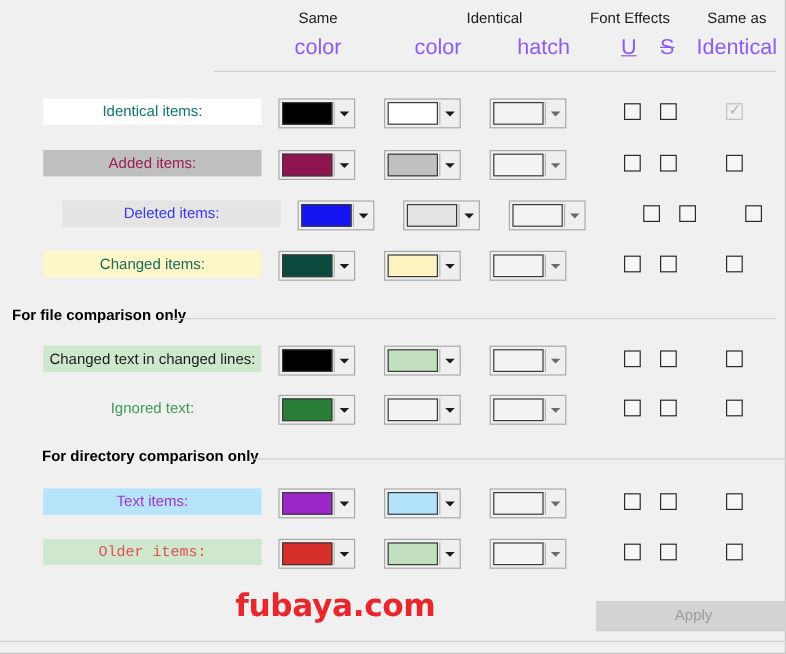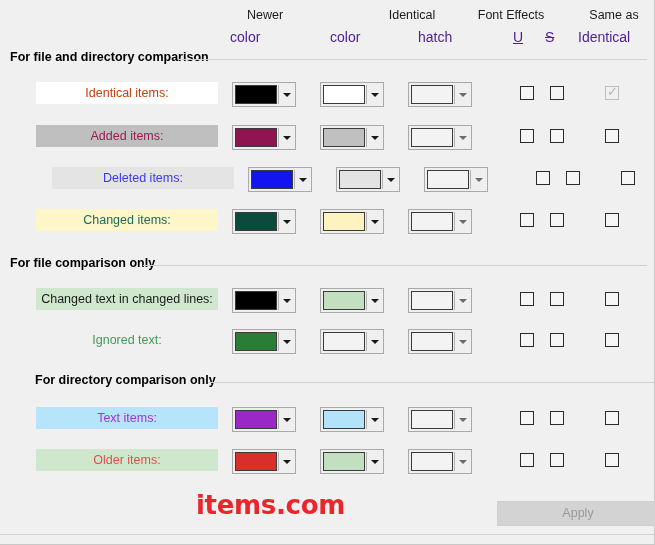--- a/index.html
+++ b/index.html
@@ -35,22 +35,23 @@
   }
   .hdr {
     position: absolute;
     text-align: center;
     font-size: 12.5px;
     color: #1b1b1b;
     white-space: nowrap;
   }
   .hdr-sub {
     position: absolute;
-    font-size: 14px;
-    color: #4c1d95;
+    text-align: center;
+    font-size: 18px;
+    color: #8b5cf6;
     white-space: nowrap;
   }
   .hdr-u { text-decoration: underline; }
   .hdr-s { text-decoration: line-through; }
 
   
   .section {
     position: absolute;
     left: 0;
     width: 655px;
@@ -190,42 +191,41 @@
     text-align: center;
     line-height: 23px;
   }
 </style>
 </head>
 <body>
 
 <div id="root">
 
   <div class="col-headers">
-    <div class="hdr" style="left:230px; top:8px; width:70px;">Newer</div>
+    <div class="hdr" style="left:230px; top:8px; width:70px;">Same</div>
     <div class="hdr-sub" style="left:230px; top:29px; width:70px;">color</div>
 
     <div class="hdr" style="left:350px; top:8px; width:124px;">Identical</div>
     <div class="hdr-sub" style="left:330px; top:29px; width:70px;">color</div>
     <div class="hdr-sub" style="left:418px; top:29px; width:70px;">hatch</div>
 
-    <div class="hdr" style="left:465px; top:8px; width:92px;">Font Effects</div>
+    <div class="hdr" style="left:479px; top:8px; width:92px;">Font Effects</div>
     <div class="hdr-sub hdr-u" style="left:513px; top:29px; width:22px;">U</div>
     <div class="hdr-sub hdr-s" style="left:545px; top:29px; width:22px;">S</div>
 
     <div class="hdr" style="left:578px; top:8px; width:72px;">Same as</div>
     <div class="hdr-sub" style="left:578px; top:29px; width:72px;">Identical</div>
   </div>
 
   <div id="body-host">
       <div class="section" style="top: 50px;">
-        <div class="section-label">For file and directory comparison</div>
         <div class="section-rule" style="left: 178px;"></div>
       </div>
       <div class="row" style="top: 82px;">
-        <div class="sample-label" style="color: #c2410c; background: rgb(255, 255, 255);">Identical items:</div>
+        <div class="sample-label" style="color: #0f766e; background: rgb(255, 255, 255);">Identical items:</div>
         <div class="combo" style="left: 232px;">
           <div class="swatch" style="background: rgb(0, 0, 0);"></div>
           <div class="sep"></div>
           <div class="arrow-zone">
             <div class="arrow"></div>
           </div>
         </div>
         <div class="combo" style="left: 320px;">
           <div class="swatch" style="background: rgb(255, 255, 255);"></div>
           <div class="sep"></div>
@@ -409,21 +409,21 @@
           <div class="swatch" style="background: rgb(243, 243, 243);"></div>
           <div class="sep"></div>
           <div class="arrow-zone">
             <div class="arrow"></div>
           </div>
         </div>
         <div class="cb" style="left: 520px;"></div>
         <div class="cb" style="left: 550px;"></div>
         <div class="cb" style="left: 605px;"></div>
       </div>
-      <div class="row" style="top: 449px;">
+      <div class="row" style="top: 449px; font-family: Liberation Mono, monospace;">
         <div class="sample-label" style="color: rgb(224, 80, 80); background: rgb(207, 232, 205);">Older items:</div>
         <div class="combo" style="left: 232px;">
           <div class="swatch" style="background: rgb(215, 47, 42);"></div>
           <div class="sep"></div>
           <div class="arrow-zone">
             <div class="arrow"></div>
           </div>
         </div>
         <div class="combo" style="left: 320px;">
           <div class="swatch" style="background: rgb(194, 224, 192);"></div>
@@ -438,16 +438,16 @@
           <div class="arrow-zone">
             <div class="arrow"></div>
           </div>
         </div>
         <div class="cb" style="left: 520px;"></div>
         <div class="cb" style="left: 550px;"></div>
         <div class="cb" style="left: 605px;"></div>
       </div>
     </div>
 
-  <div class="watermark">items.com</div>
+  <div class="watermark">fubaya.com</div>
   <div class="bottom-rule"></div>
   <div class="apply-btn">Apply</div>
 </div>
 
 </body></html>

